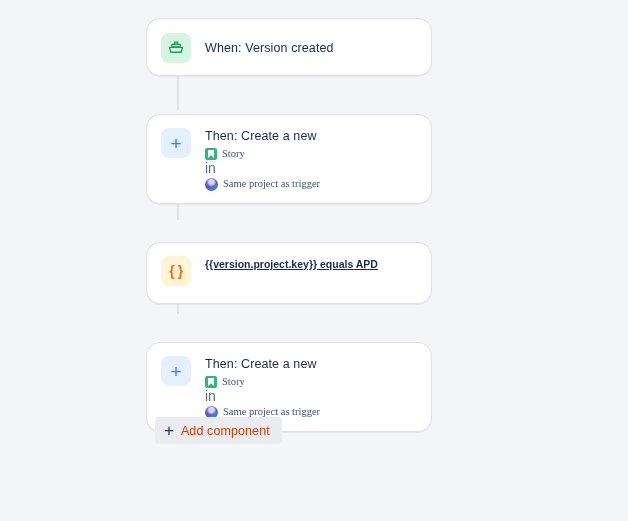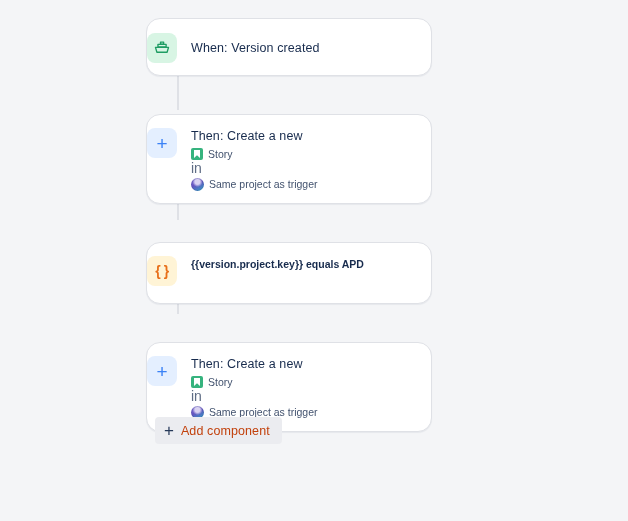--- a/index.html
+++ b/index.html
@@ -40,21 +40,21 @@
 
   .card {
     position: relative;
     box-sizing: border-box;
     width: 286px;
     background: #ffffff;
     border: 1px solid #dfe1e6;
     border-radius: 14px;
     display: flex;
     align-items: flex-start;
-    padding: 12px 0;
+    padding: 12px 14px;
     box-shadow: 0 1px 1px rgba(9, 30, 66, 0.06);
   }
 
   .card.trigger-card   { margin-bottom: 38px; min-height: 58px; align-items: center; }
   .card.action-card    { margin-bottom: 38px; min-height: 88px; }
   .card.condition-card { margin-bottom: 38px; min-height: 62px; }
   .card.last-card      { margin-bottom: 22px; min-height: 88px; }
 
   .card-icon {
     flex: 0 0 auto;
@@ -107,32 +107,34 @@
     color: #5e6c84;
     margin-top: 2px;
   }
 
   .card-strong {
     font-size: 10.5px;
     line-height: 14px;
     color: #172b4d;
     font-weight: 700;
     margin-top: 1px;
+    text-decoration: underline;
   }
 
   .chip-row {
     display: flex;
     align-items: center;
     margin-top: 3px;
   }
   .chip-row .chip-label {
     font-size: 10.5px;
     line-height: 14px;
     color: #42526e;
     margin-left: 5px;
+    font-family: Liberation Serif, serif;
   }
   .tiny-label {
     font-size: 14px;
     line-height: 11px;
     color: #5e6c84;
     margin-top: 2px;
   }
 
   
   .story-icon {

